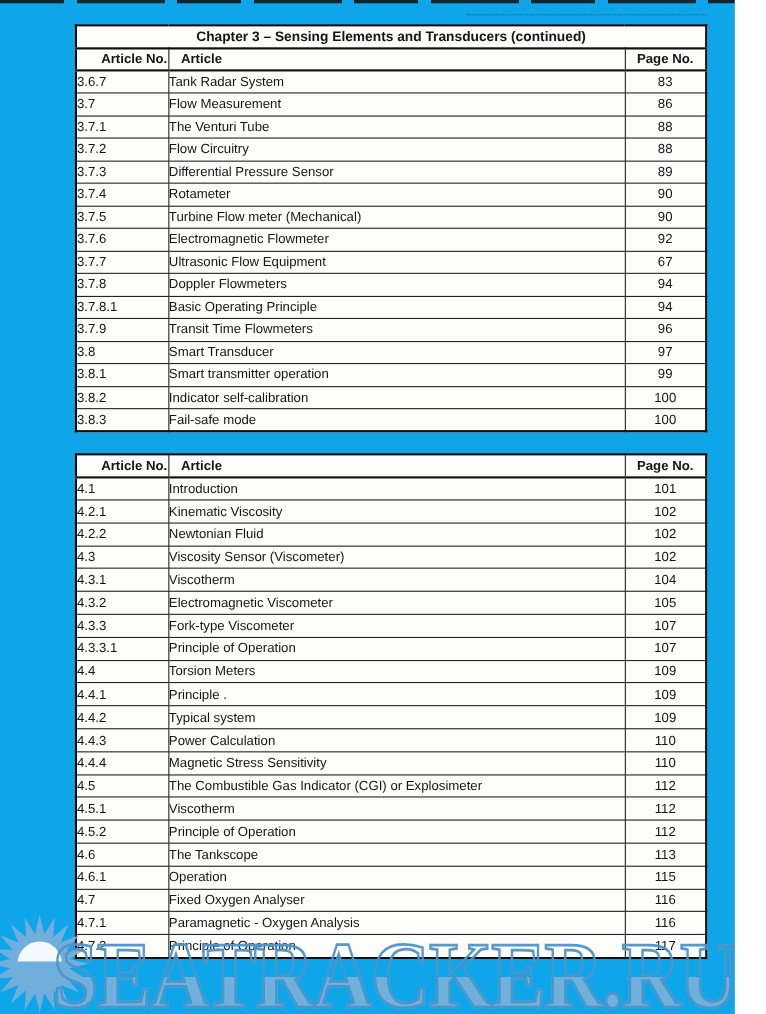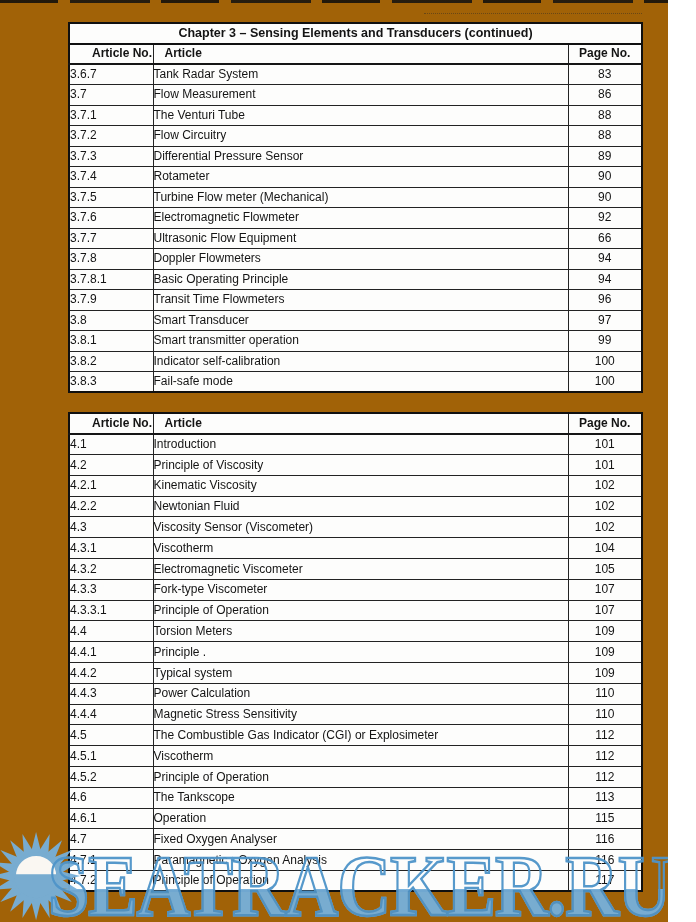--- a/index.html
+++ b/index.html
@@ -1,19 +1,19 @@
 <!DOCTYPE html>
 <html><head>
 <meta charset="utf-8">
 <style>
   html,body{margin:0;padding:0;}
   .page{
     position:relative;
     width:668px;height:922px;
-    background:#a16207;
+    background:#0ea5e9;
     overflow:hidden;
     font-family:"Liberation Sans", sans-serif;
     color:#141414;
   }
   
   .scan-line{
     position:absolute;top:0;left:0;width:100%;height:3px;
     background:repeating-linear-gradient(90deg,
       #0c0c0c 0px,#0c0c0c 58px, rgba(0,0,0,0) 58px, rgba(0,0,0,0) 70px,
       #111 70px,#111 150px, rgba(0,0,0,0) 150px, rgba(0,0,0,0) 161px);
@@ -133,21 +133,21 @@
           <td class="c2">90</td>
         </tr>
         <tr>
           <td class="c0">3.7.6</td>
           <td class="c1">Electromagnetic Flowmeter</td>
           <td class="c2">92</td>
         </tr>
         <tr>
           <td class="c0">3.7.7</td>
           <td class="c1">Ultrasonic Flow Equipment</td>
-          <td class="c2">66</td>
+          <td class="c2">67</td>
         </tr>
         <tr>
           <td class="c0">3.7.8</td>
           <td class="c1">Doppler Flowmeters</td>
           <td class="c2">94</td>
         </tr>
         <tr>
           <td class="c0">3.7.8.1</td>
           <td class="c1">Basic Operating Principle</td>
           <td class="c2">94</td>
@@ -190,25 +190,20 @@
       <tr class="cols-row">
         <th class="c0">Article No.</th>
         <th class="c1">Article</th>
         <th class="c2">Page No.</th>
       </tr>
     </thead>
     <tbody>
         <tr>
           <td class="c0">4.1</td>
           <td class="c1">Introduction</td>
-          <td class="c2">101</td>
-        </tr>
-        <tr>
-          <td class="c0">4.2</td>
-          <td class="c1">Principle of Viscosity</td>
           <td class="c2">101</td>
         </tr>
         <tr>
           <td class="c0">4.2.1</td>
           <td class="c1">Kinematic Viscosity</td>
           <td class="c2">102</td>
         </tr>
         <tr>
           <td class="c0">4.2.2</td>
           <td class="c1">Newtonian Fluid</td>

